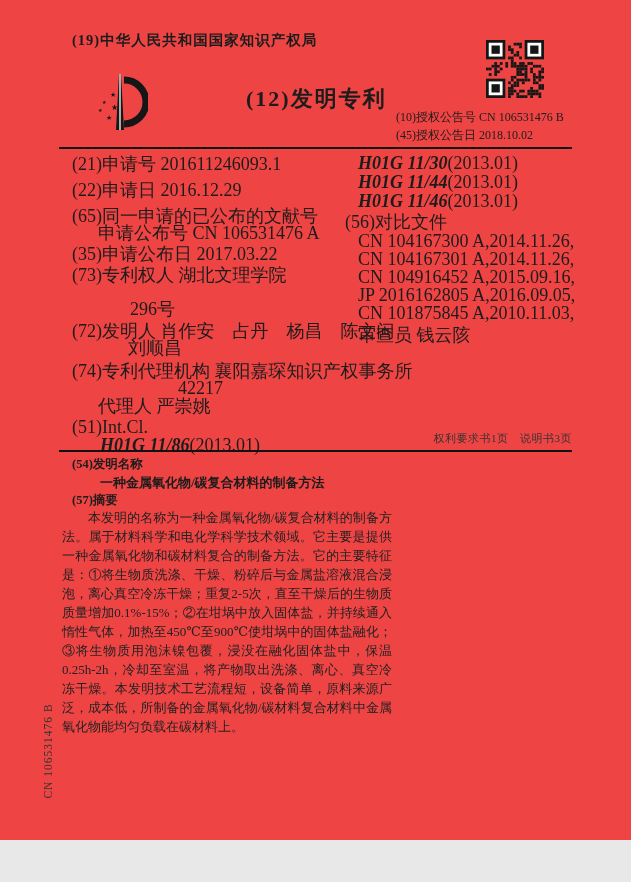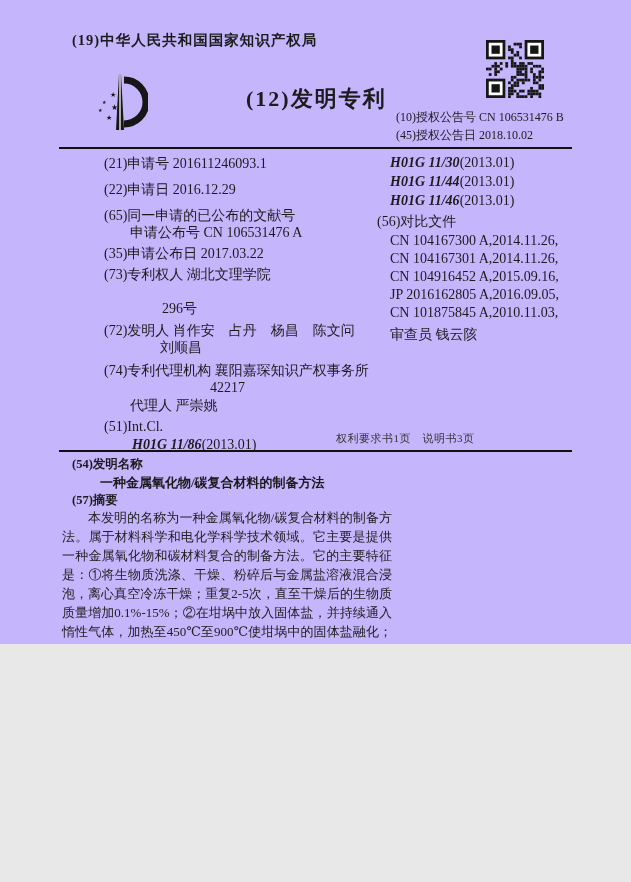--- a/index.html
+++ b/index.html
@@ -1,37 +1,37 @@
 <!DOCTYPE html>
 <html><head>
 <meta charset="utf-8">
 <style>
   html,body{margin:0;padding:0;background:#e8e8e8;}
   .page{
     position:relative;
-    width:631px;height:644px;
+    width:631px;height:840px;
     margin:0 auto;
-    background:#c4b5fd;
+    background:#ef4444;
     font-family:"Liberation Serif","DejaVu Serif",serif;
     color:#1c1c1c;
     overflow:hidden;
   }
   .abs{position:absolute;}
   .office{left:72px;top:31px;font-size:14.5px;font-weight:700;letter-spacing:1px;}
   .doctype{left:246px;top:84px;font-size:22px;font-weight:700;letter-spacing:2px;}
   .pubblock{left:396px;top:108px;font-size:12px;line-height:18px;white-space:nowrap;}
   .rule{left:59px;width:513px;height:2px;background:#111;}
   .rule1{top:147px;}
   .rule2{top:450px;}
-  .colline{font-size:14px;white-space:nowrap;line-height:16px;margin-left:32px;}
+  .colline{font-size:18px;white-space:nowrap;line-height:16px;}
   .lbl{font-weight:400;}
   .val{font-weight:400;}
   .ipc{font-weight:700;font-style:italic;}
   .ipcyear{font-weight:400;font-style:normal;}
-  .pagesnote{left:336px;top:431px;width:227px;font-size:11px;color:#333;letter-spacing:.5px;}
+  .pagesnote{left:345px;top:431px;width:227px;font-size:11px;text-align:right;color:#333;letter-spacing:.5px;}
   .f54{left:72px;top:456px;font-size:12.5px;font-weight:700;}
   .title{left:100px;top:474px;font-size:13px;font-weight:bold;}
   .f57{left:72px;top:492px;font-size:12.5px;font-weight:700;}
   .abstract{
     left:62px;top:508px;width:330px;
     font-size:13px;line-height:19px;
     text-align:justify;text-indent:2em;
     color:#222;
   }
   .sidecode{

